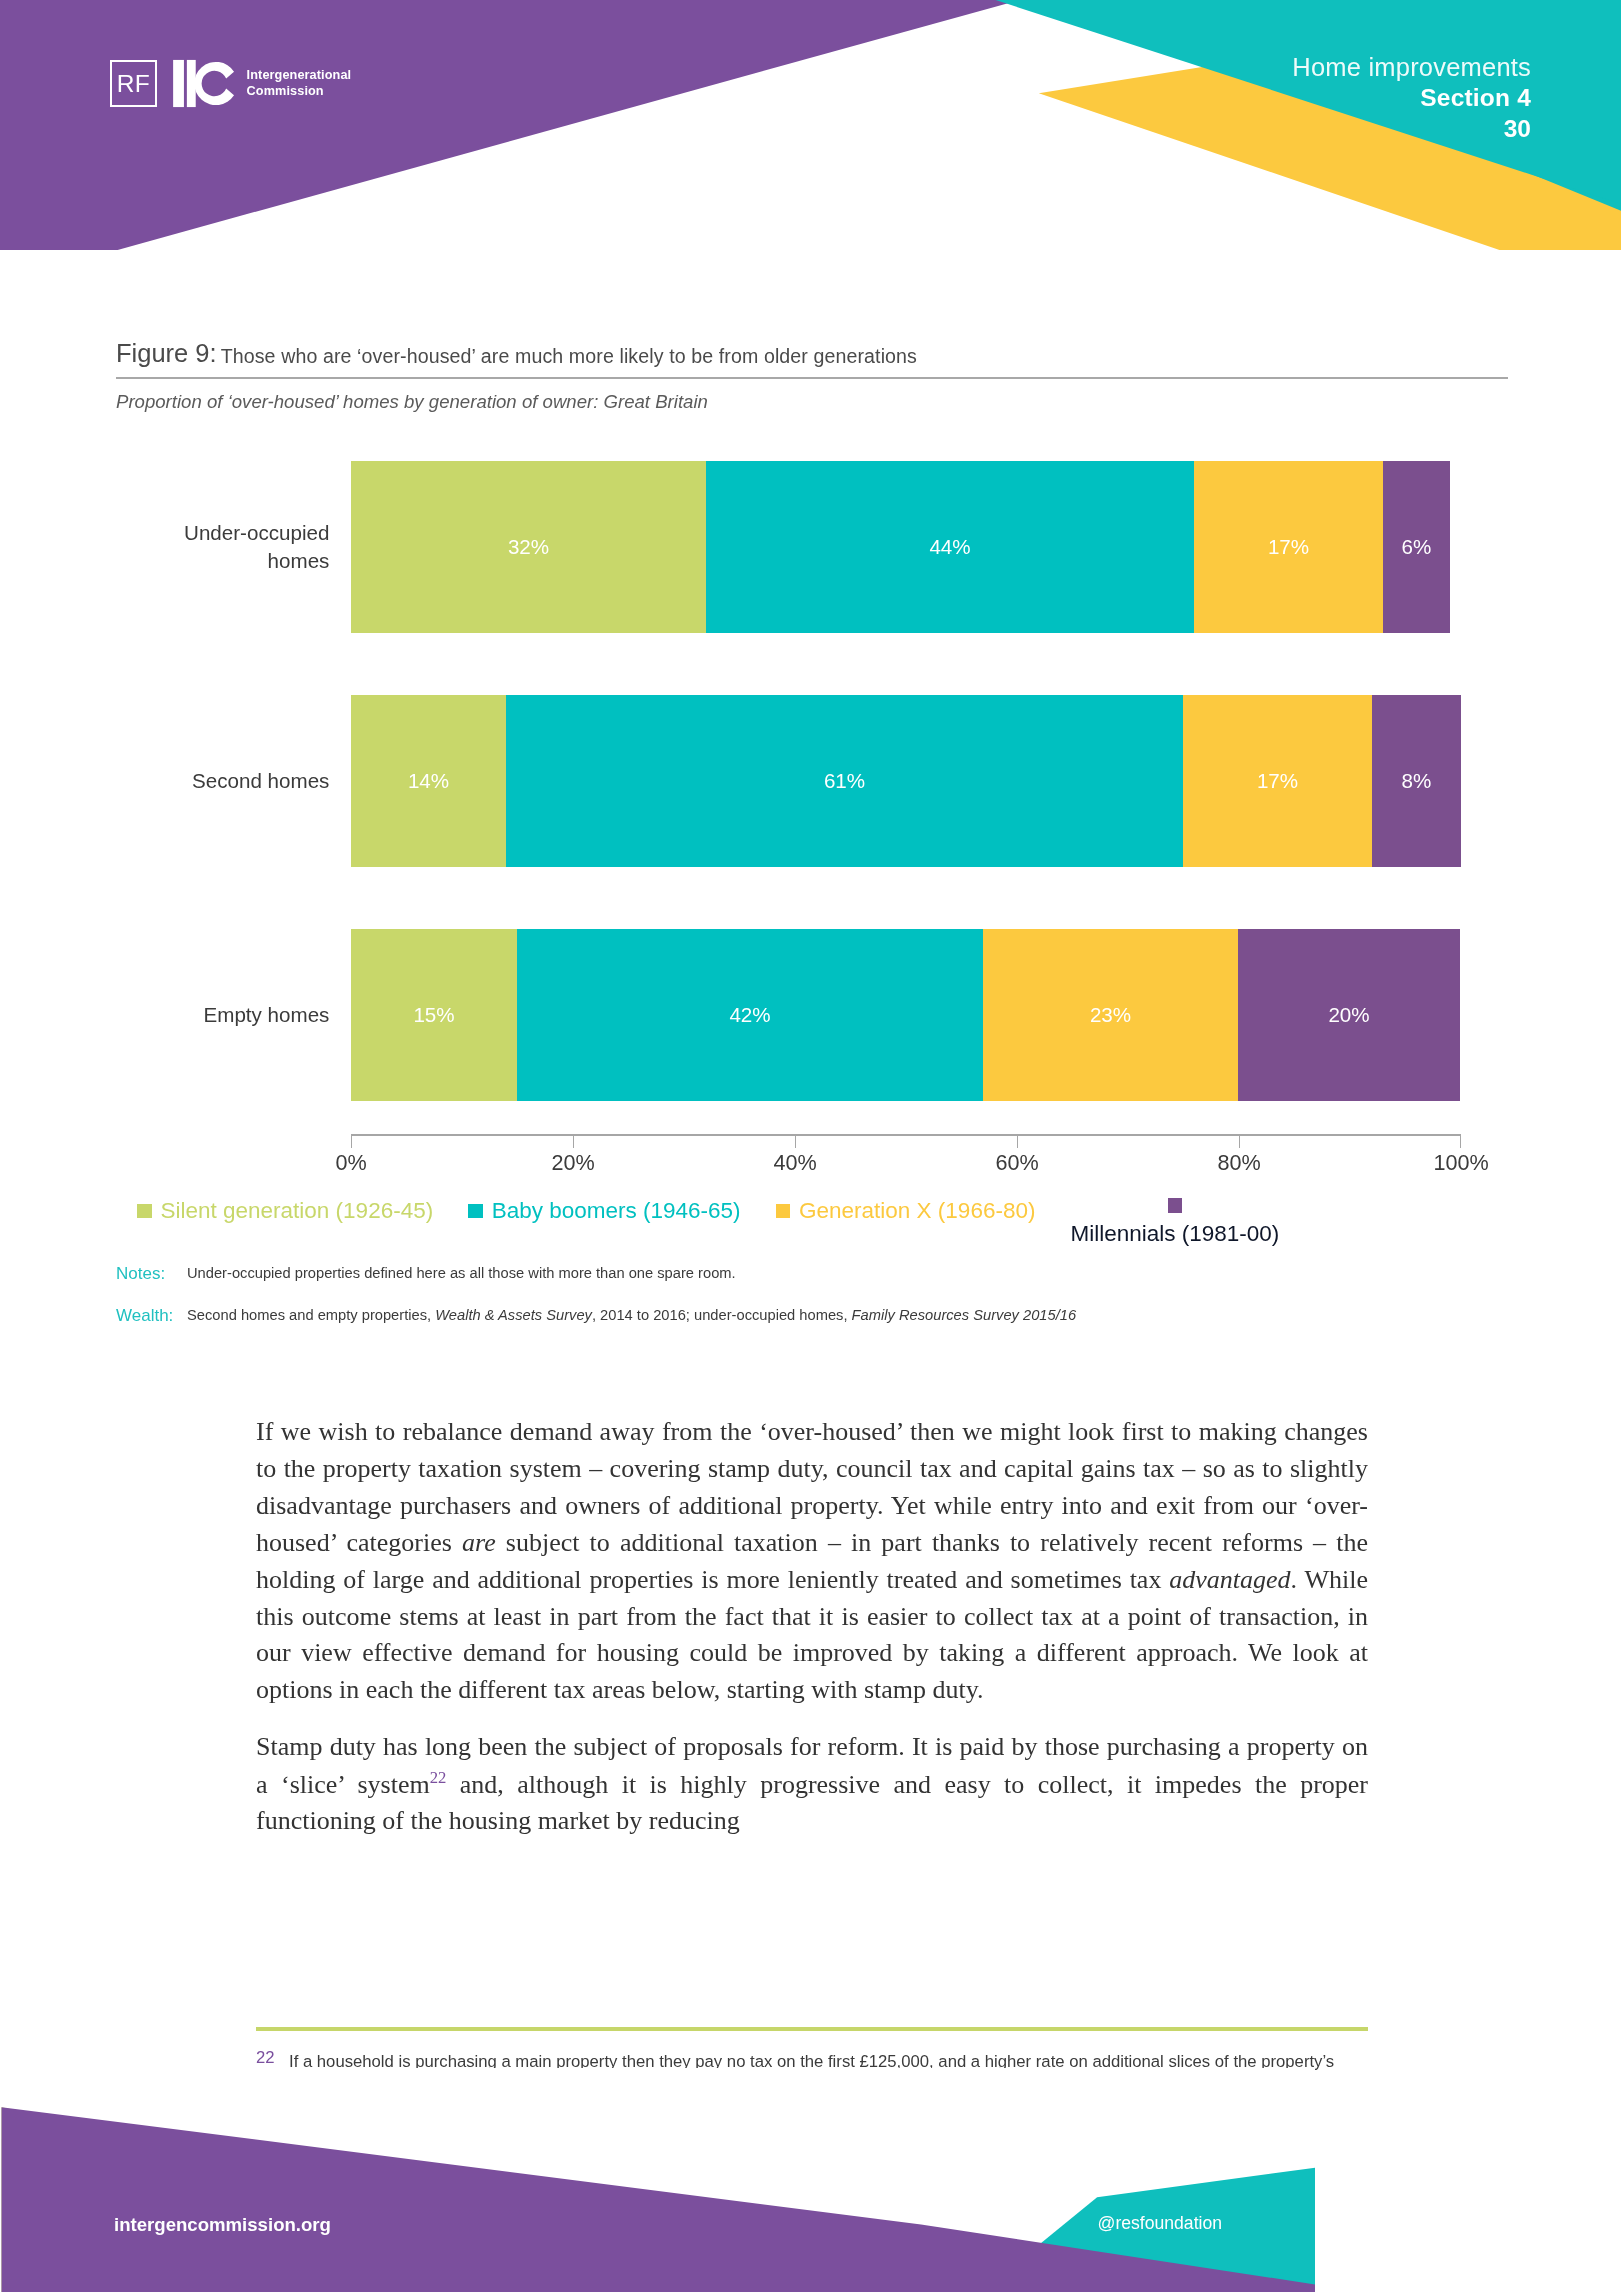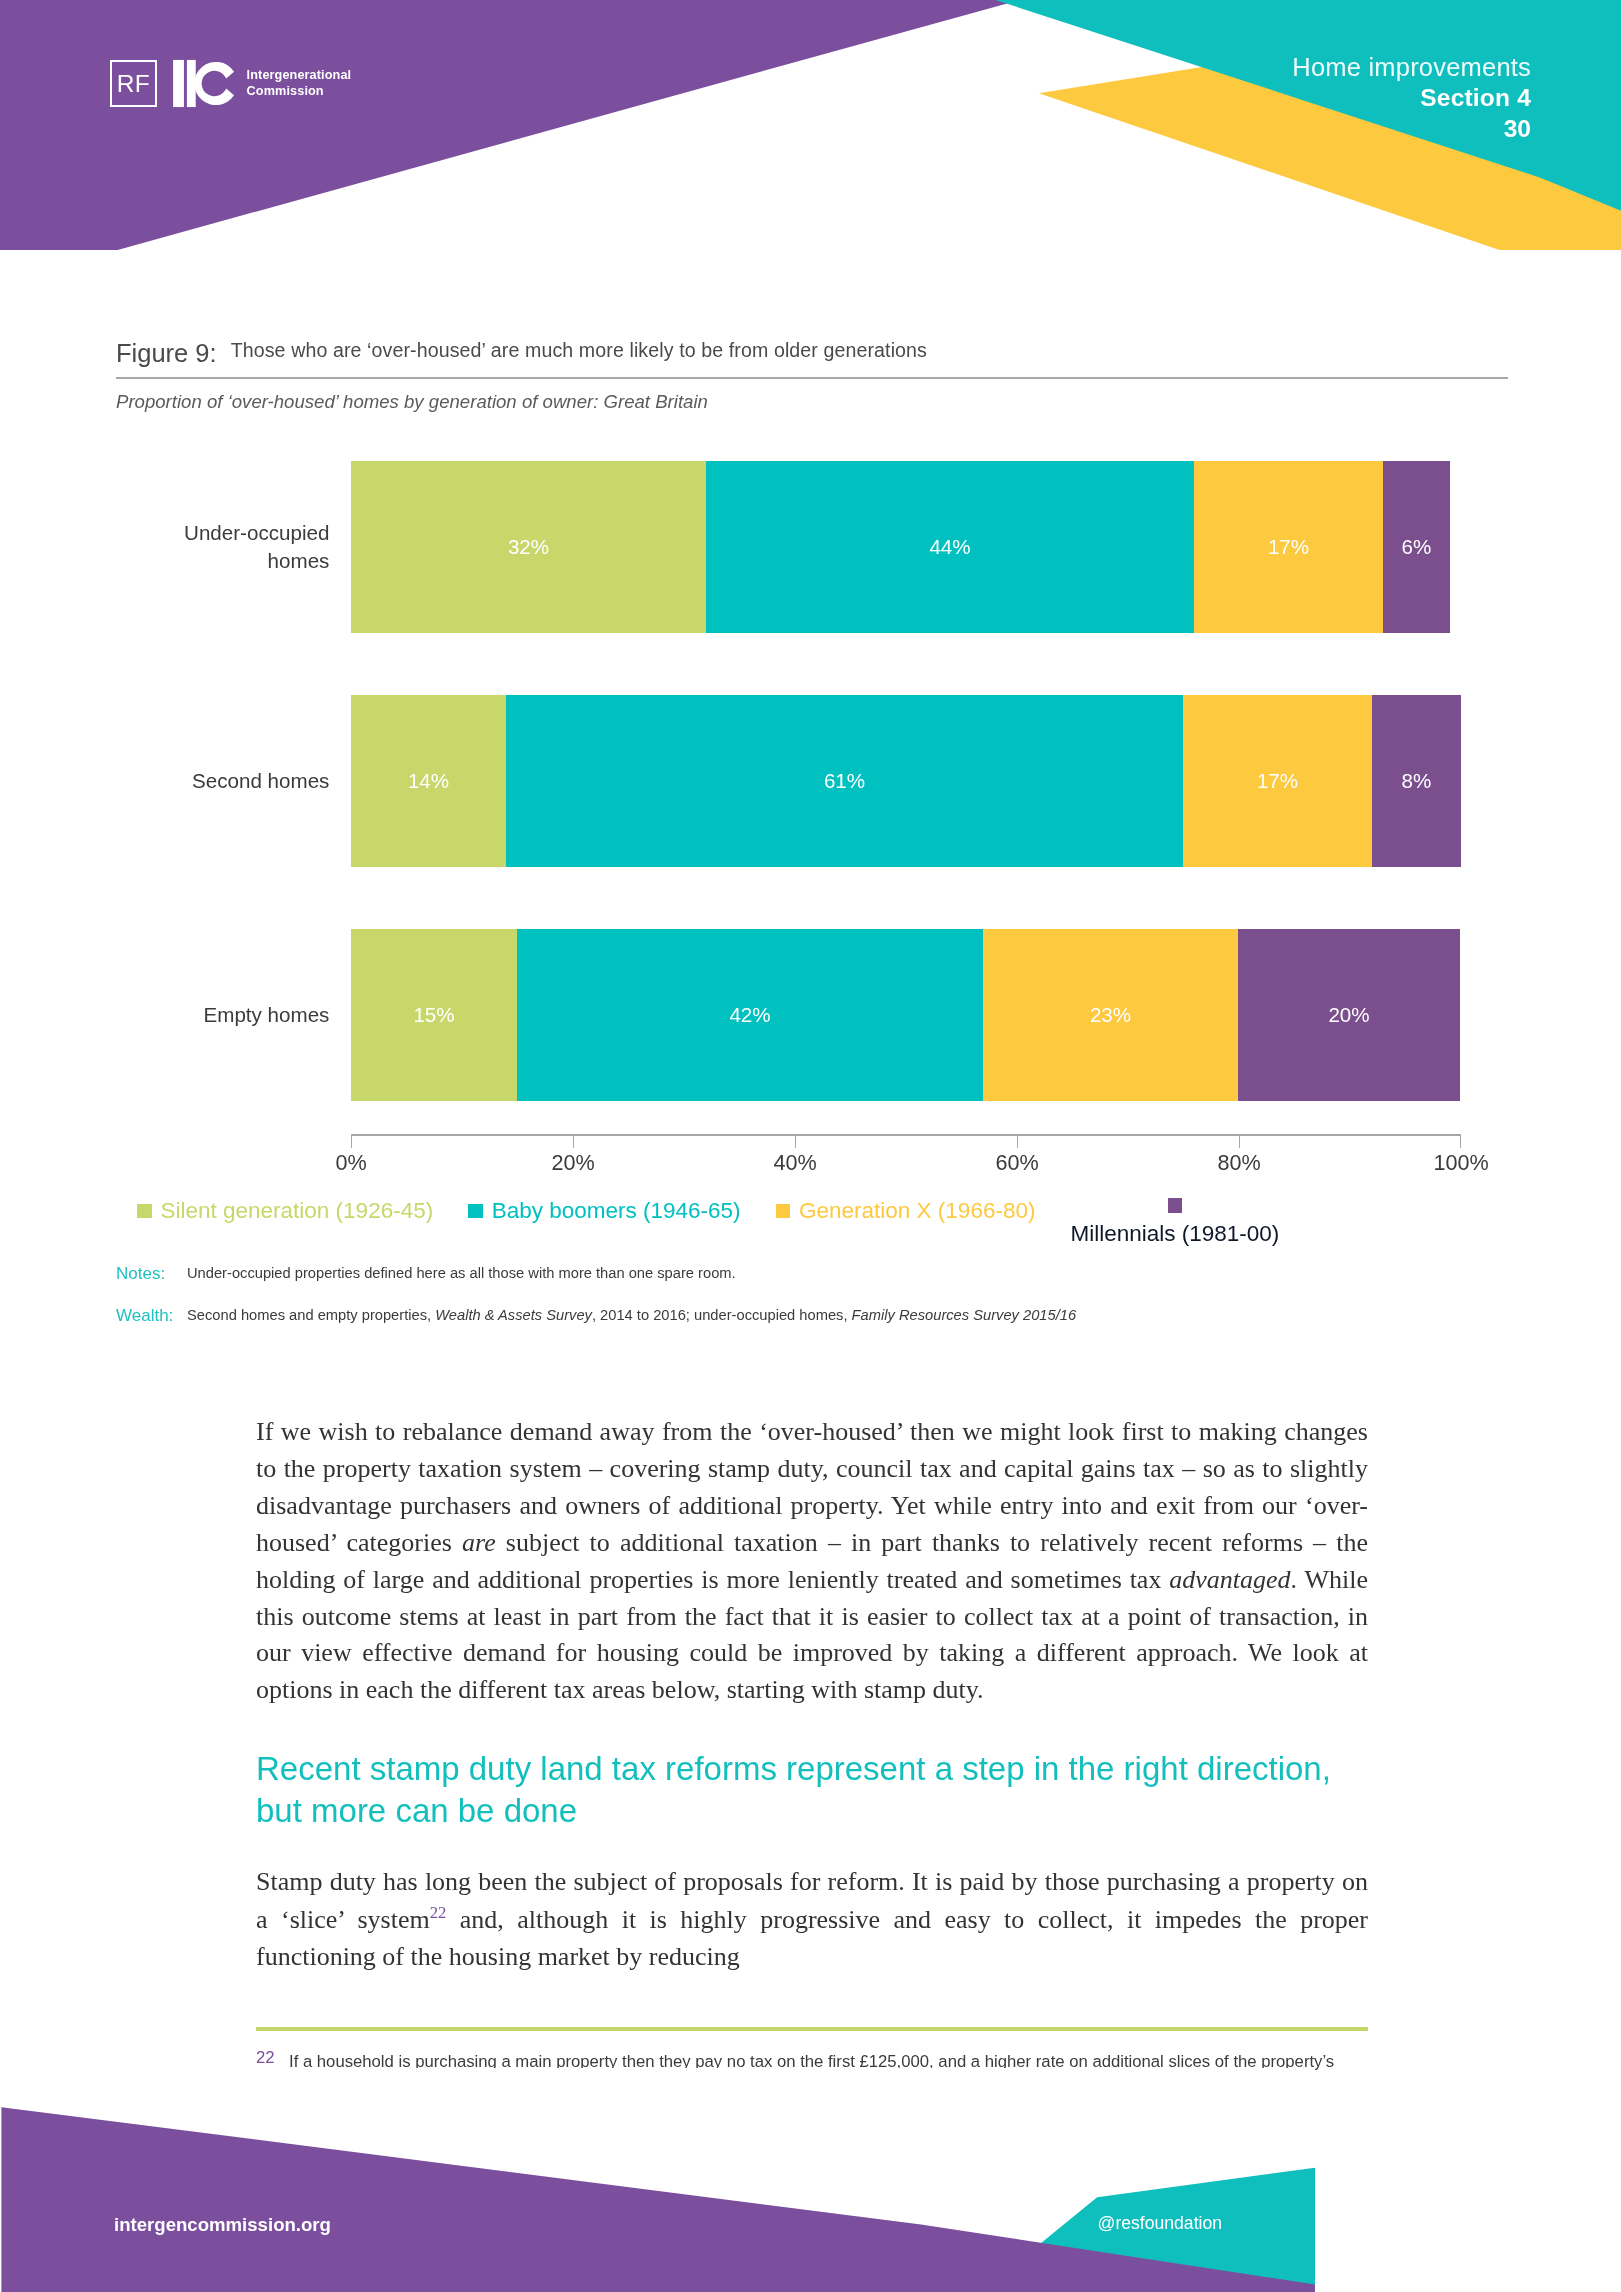--- a/index.html
+++ b/index.html
@@ -99,22 +99,22 @@
     width: 1621px;
   }
   .fig-head {
     position: absolute;
     left: 116px;
     top: 339px;
     width: 1392px;
   }
   .fig-title-row {
     display: flex;
-    align-items: flex-start;
-    gap: 14px;
+    align-items: flex-end;
+    gap: 4px;
     padding-bottom: 8.8px;
     border-bottom: 2px solid #a8a8a8;
   }
   .fig-number {
     font-size: 25.5px;
     color: #4a4a4a;
     font-weight: 400;
   }
   .fig-title {
     font-size: 19.6px;
@@ -492,21 +492,20 @@
       <div class="note-line">
         <div class="note-key">Wealth:</div>
         <div class="note-val"><span>Second homes and empty properties, </span><i>Wealth &amp; Assets Survey</i><span>, 2014 to 2016; under-occupied homes, </span><i>Family Resources Survey 2015/16</i></div>
       </div>
     </div>
   </div>
 
   <div class="body-col">
     <p class="para"><span>If we wish to rebalance demand away from the ‘over-housed’ then we might look first to making changes to the property taxation system – covering stamp duty, council tax and capital gains tax – so as to slightly disadvantage purchasers and owners of additional property. Yet while entry into and exit from our ‘over-housed’ categories </span><i>are</i><span> subject to additional taxation – in part thanks to relatively recent reforms – the holding of large and additional properties is more leniently treated and sometimes tax </span><i>advantaged</i><span>. While this outcome stems at least in part from the fact that it is easier to collect tax at a point of transaction, in our view effective demand for housing could be improved by taking a different approach. We look at options in each the different tax areas below, starting with stamp duty.</span></p>
 
-    <h2 class="section-h2">Recent stamp duty land tax reforms represent a step in the right direction, but more can be done</h2>
 
     <p class="para"><span>Stamp duty has long been the subject of proposals for reform. It is paid by those purchasing a property on a ‘slice’ system</span><sup class="fn-ref">22</sup><span> and, although it is highly progressive and easy to collect, it impedes the proper functioning of the housing market by reducing</span></p>
   </div>
 
   <div class="footnote-block">
     <div class="footnote-rule"></div>
     <div class="footnote-row">
       <div class="footnote-num">22</div>
       <div class="footnote-text">If a household is purchasing a main property then they pay no tax on the first £125,000, and a higher rate on additional slices of the property’s value up to 12 per cent on the portion of the value above £1.5 million.</div>
     </div>

